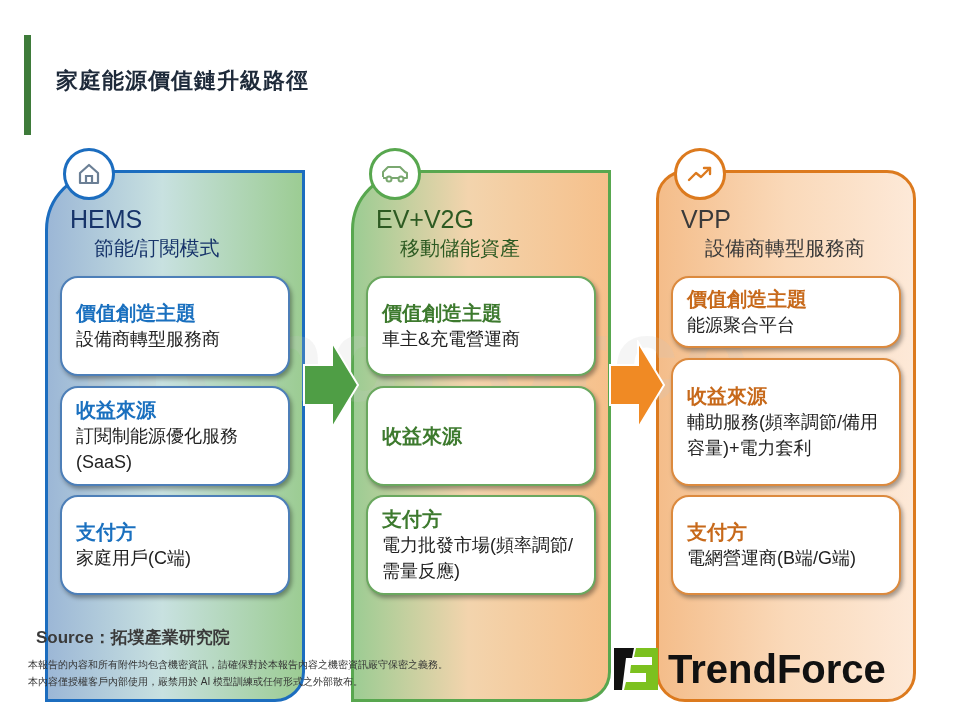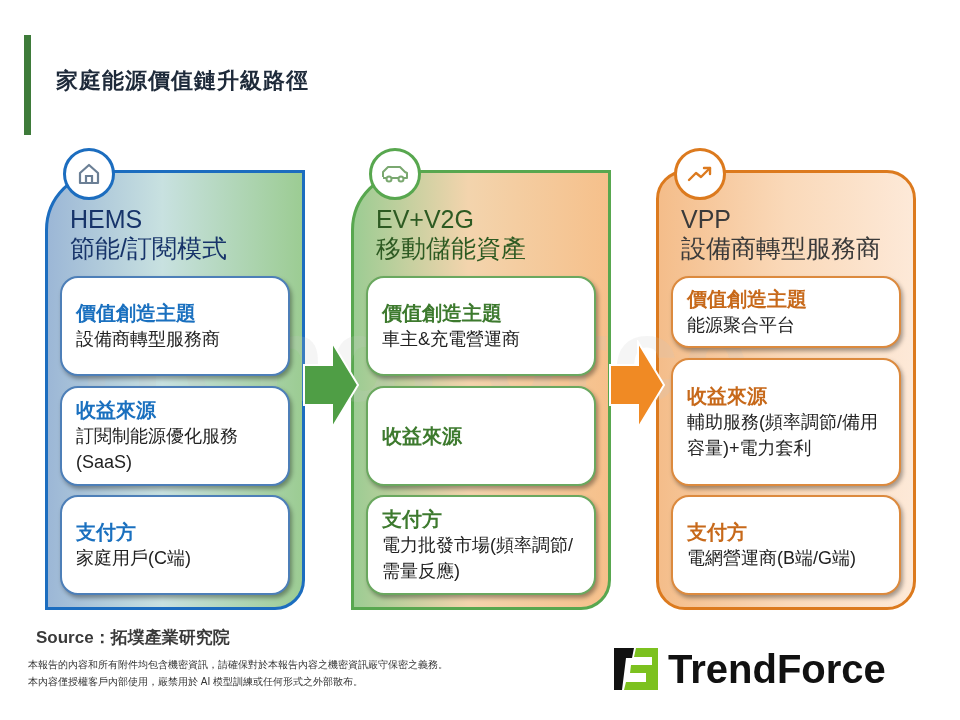--- a/index.html
+++ b/index.html
@@ -17,21 +17,21 @@
     position:absolute; left:56px; top:66px; font-size:22px; font-weight:bold;
     color:#1e2a3a; letter-spacing:1px; margin:0;
   }
   
   .watermark {
     position:absolute; left:60px; top:290px; font-size:120px; font-weight:bold;
     color:rgba(200,200,200,0.18); letter-spacing:4px; z-index:1; pointer-events:none;
     white-space:nowrap;
   }
   .column {
-    position:absolute; top:170px; height:440px; box-sizing:border-box;
+    position:absolute; top:170px; height:532px; box-sizing:border-box;
     border-width:3px; border-style:solid;
     border-radius:60px 0 0 0;
     border-bottom-right-radius:30px;
   }
   .col-hems { left:45px; width:260px; border-color:#1c6dbf;
     background:linear-gradient(90deg,#9cb7d6 0%,#c8e1e0 45%,#9ccc93 100%); }
   .col-ev { left:351px; width:260px; border-color:#58a74f;
     background:linear-gradient(90deg,#9ccc93 0%,#f3d4ad 45%,#f6c08b 100%); }
   .col-vpp { left:656px; width:260px; border-color:#dc7a1e;
     background:linear-gradient(90deg,#f4bd8a 0%,#fad9b9 50%,#fde9d8 100%);border-radius:29px; }
@@ -40,21 +40,21 @@
     position:absolute; top:-25px; left:15px; width:46px; height:46px;
     border-radius:50%; background:#fff; border-width:3px; border-style:solid;
     display:flex; align-items:center; justify-content:center; z-index:3;
   }
   .col-hems .icon-circle { border-color:#1c6dbf; }
   .col-ev .icon-circle { border-color:#58a74f; }
   .col-vpp .icon-circle { border-color:#dc7a1e; }
 
   .col-head { position:absolute; left:22px; top:32px; }
   .col-name { font-size:25px; line-height:28px; }
-  .col-sub { font-size:25px; line-height:26px; margin-top:2px; }
+  .col-sub { font-size:20px; line-height:26px; margin-top:2px;margin-left:24px; }
   .col-hems .col-name, .col-hems .col-sub { color:#17346a; }
   .col-ev .col-name, .col-ev .col-sub { color:#2d5a22; }
   .col-vpp .col-name, .col-vpp .col-sub { color:#3a3a3a; }
 
   .card {
     position:absolute; left:12px; width:230px; box-sizing:border-box;
     background:#fff; border-radius:18px; border:2px solid;
     box-shadow:2px 3px 4px rgba(0,0,0,0.35);
     padding:0 14px; display:flex; flex-direction:column; justify-content:center;
     z-index:2;

